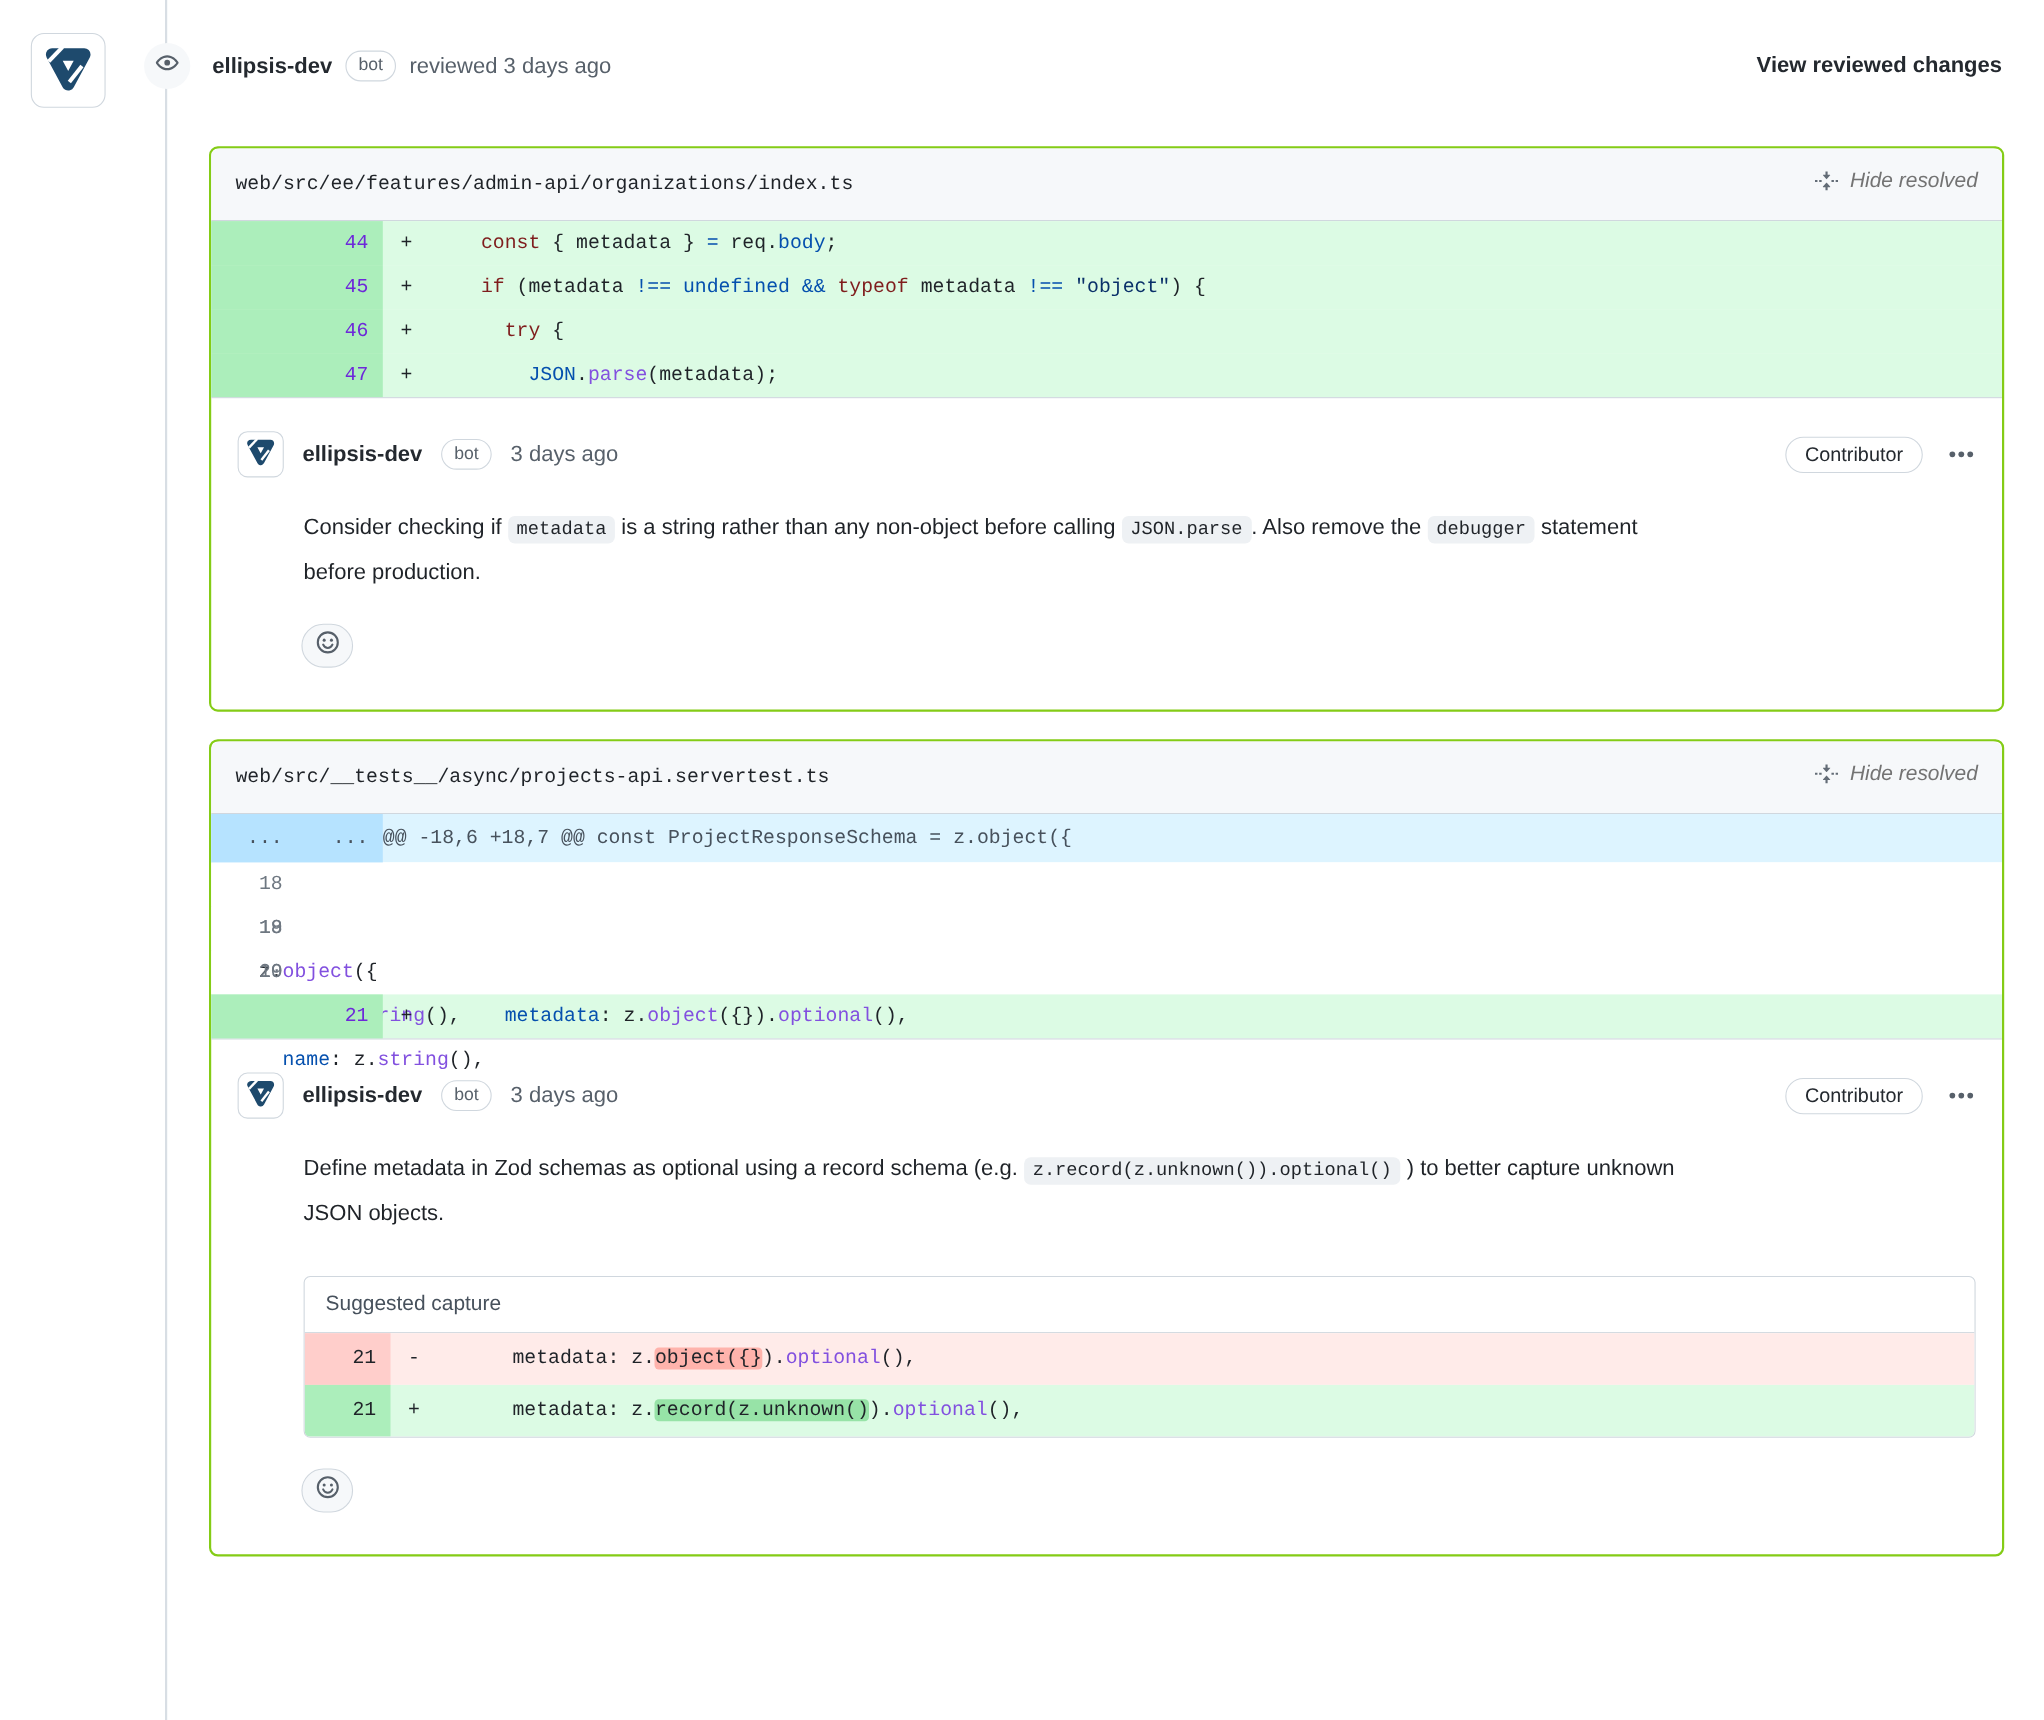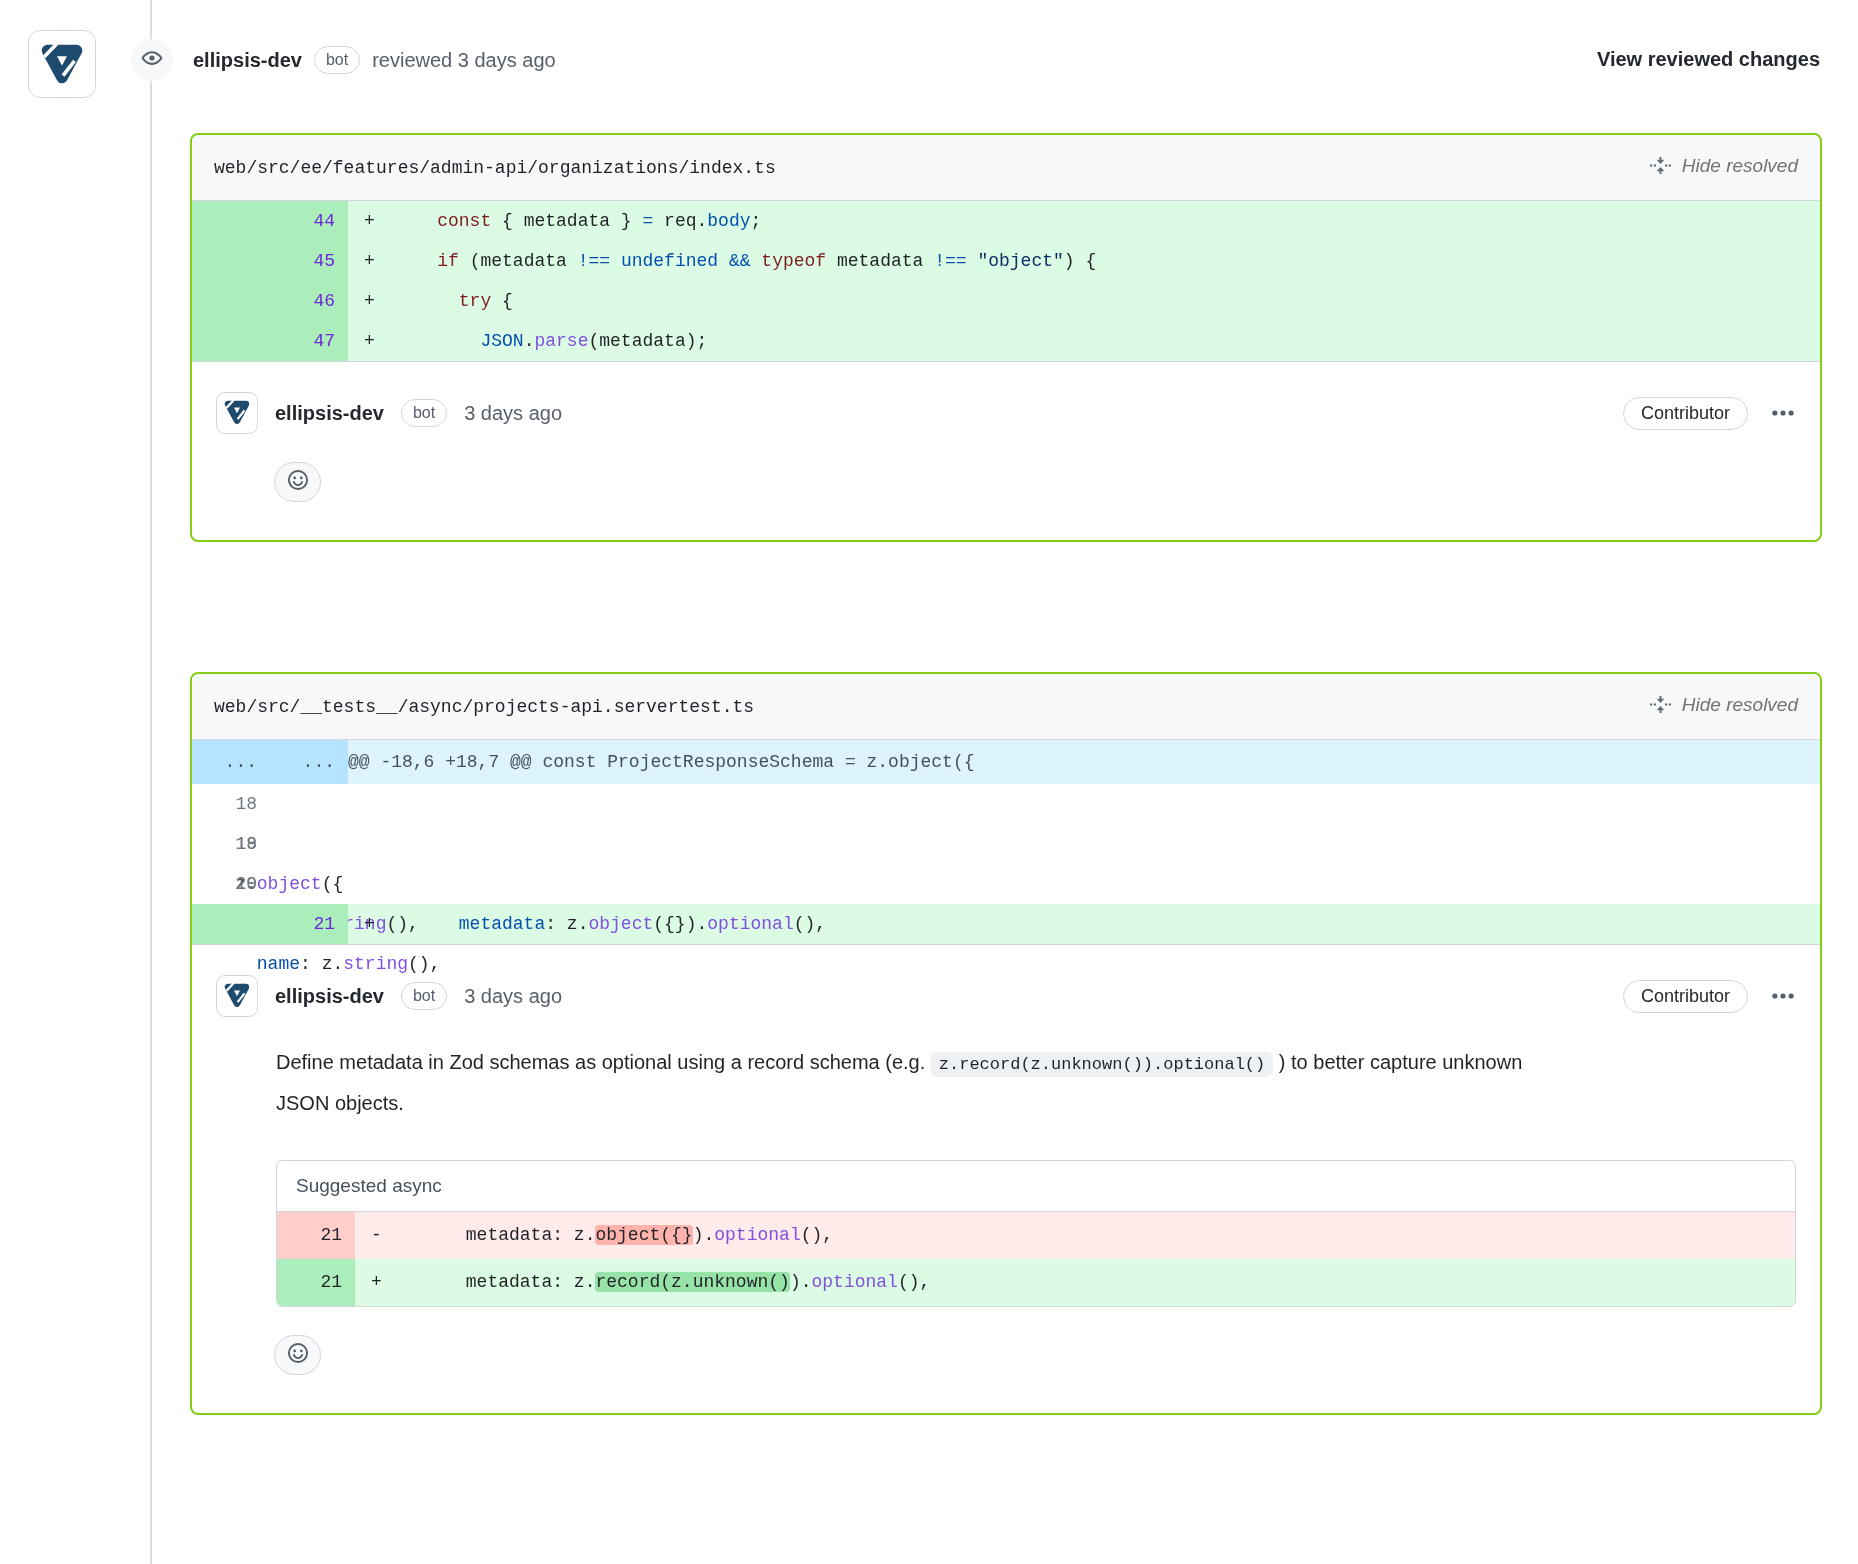--- a/index.html
+++ b/index.html
@@ -198,20 +198,21 @@
         <span class="role-pill">Contributor</span>
         <span class="kebab">
           <svg viewBox="0 0 16 16" width="26" height="26">
               <circle cx="3" cy="8" r="1.6"></circle>
               <circle cx="8" cy="8" r="1.6"></circle>
               <circle cx="13" cy="8" r="1.6"></circle>
             </svg>
         </span>
       </span>
     </div>
+    <div class="c-body"><span>Consider checking if </span><span class="inline-code">metadata</span><span> is a string rather than any non-object before calling </span><span class="inline-code">JSON.parse</span><span>. Also remove the </span><span class="inline-code">debugger</span><span> statement before production.</span></div>
     <div class="react-btn">
       <span>
         <svg viewBox="0 0 16 16" width="22" height="22">
           <circle cx="8" cy="8" r="6.6" fill="none" stroke-width="1.4"></circle>
           <circle cx="5.6" cy="6.5" r="1" stroke="none"></circle>
           <circle cx="10.4" cy="6.5" r="1" stroke="none"></circle>
           <path d="M4.9 9.4c.7 1.5 1.9 2.3 3.1 2.3s2.4-.8 3.1-2.3" fill="none" stroke-width="1.3" stroke-linecap="round"></path>
         </svg>
       </span>
     </div>
@@ -284,21 +285,21 @@
               <circle cx="3" cy="8" r="1.6"></circle>
               <circle cx="8" cy="8" r="1.6"></circle>
               <circle cx="13" cy="8" r="1.6"></circle>
             </svg>
         </span>
       </span>
     </div>
     <div class="c-body"><span>Define metadata in Zod schemas as optional using a record schema (e.g. </span><span class="inline-code">z.record(z.unknown()).optional()</span><span> ) to better capture unknown JSON objects.</span></div>
 
     <div class="sugg">
-      <div class="sugg-head">Suggested async</div>
+      <div class="sugg-head">Suggested capture</div>
       <div class="srow del">
         <span class="gut">21</span>
         <span class="sign">-</span>
         <span class="dcode"><span>      metadata: z.</span><span class="tok-hld">object({}</span><span>).</span><span class="tok-f">optional</span><span>(),</span></span>
       </div>
       <div class="srow addr">
         <span class="gut">21</span>
         <span class="sign">+</span>
         <span class="dcode"><span>      metadata: z.</span><span class="tok-hla">record(z.unknown()</span><span>).</span><span class="tok-f">optional</span><span>(),</span></span>
       </div>

